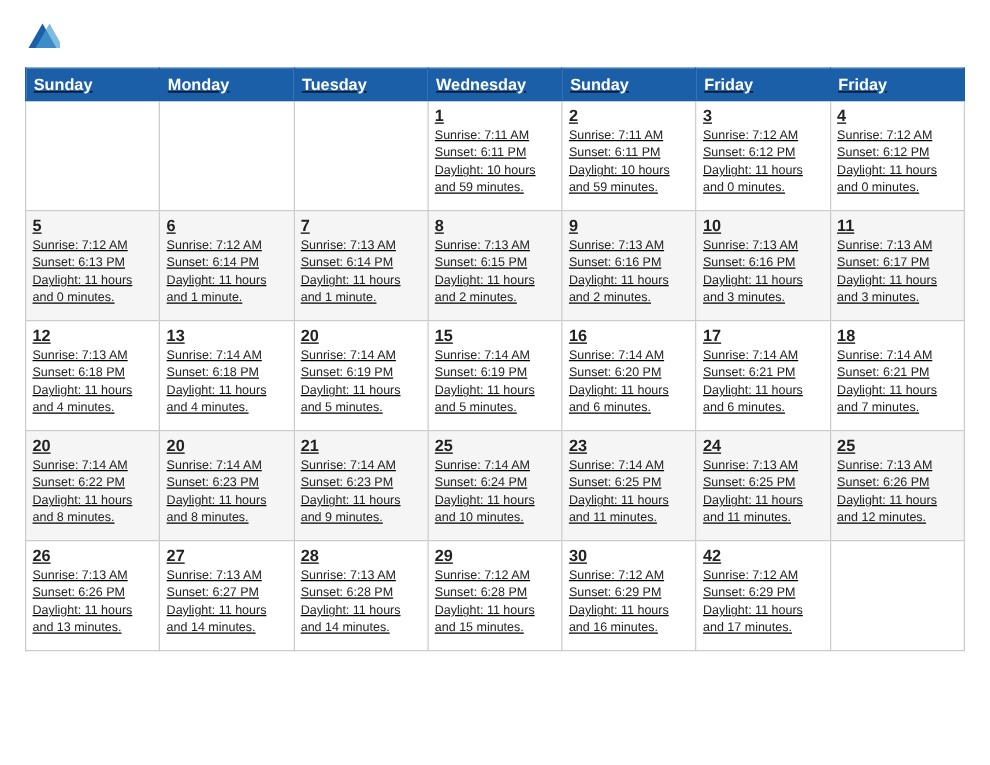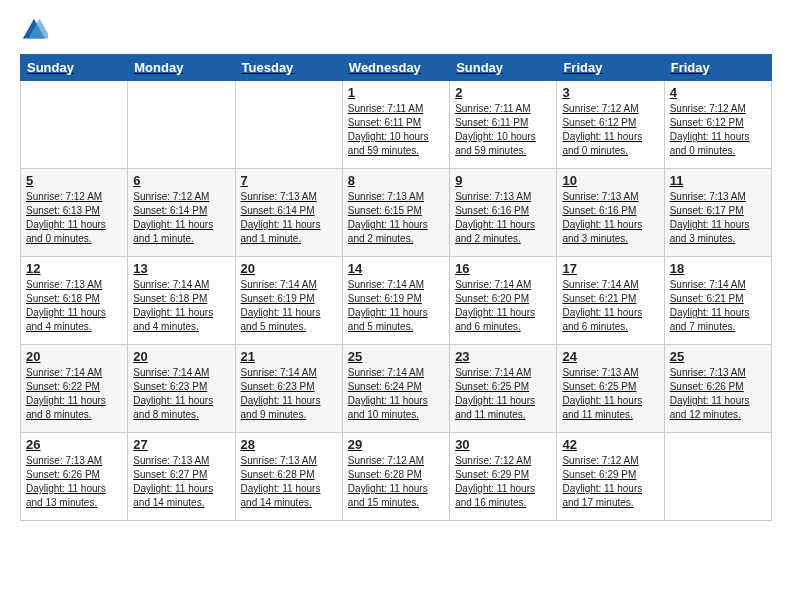--- a/index.html
+++ b/index.html
@@ -230,21 +230,21 @@
 and 4 minutes.</div>
           </td>
           <td>
             <span class="day-num">20</span>
             <div class="day-info" style="white-space: pre-line;">Sunrise: 7:14 AM
 Sunset: 6:19 PM
 Daylight: 11 hours
 and 5 minutes.</div>
           </td>
           <td>
-            <span class="day-num">14</span>
+            <span class="day-num">15</span>
             <div class="day-info" style="white-space: pre-line;">Sunrise: 7:14 AM
 Sunset: 6:19 PM
 Daylight: 11 hours
 and 5 minutes.</div>
           </td>
           <td>
             <span class="day-num">16</span>
             <div class="day-info" style="white-space: pre-line;">Sunrise: 7:14 AM
 Sunset: 6:20 PM
 Daylight: 11 hours

